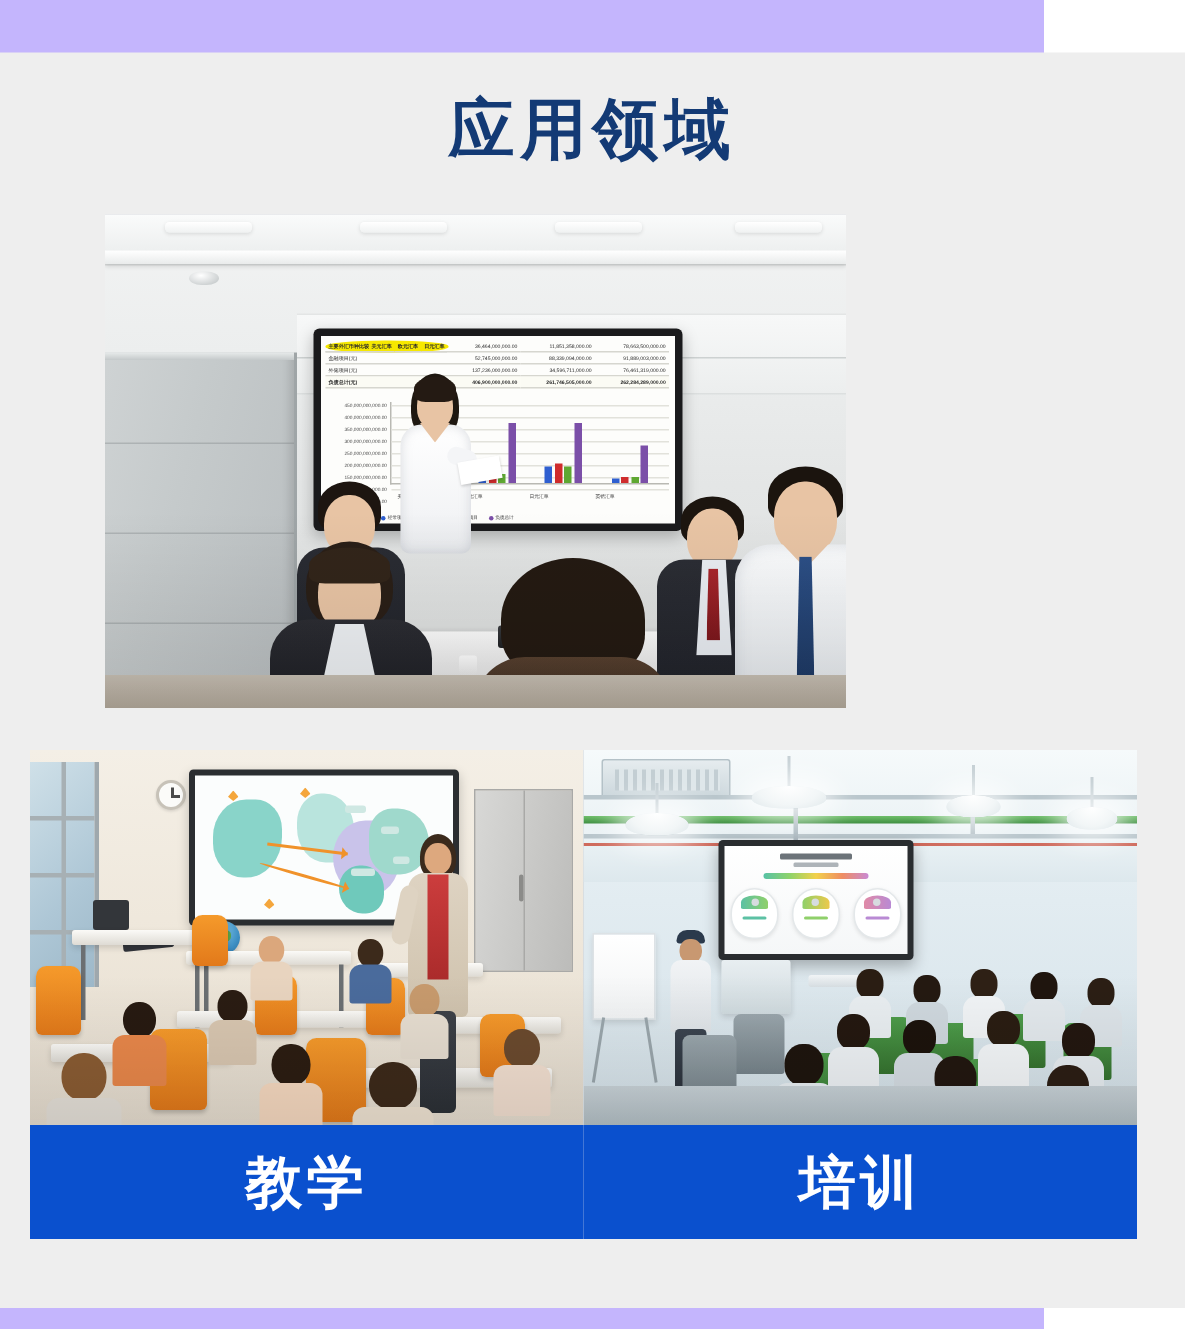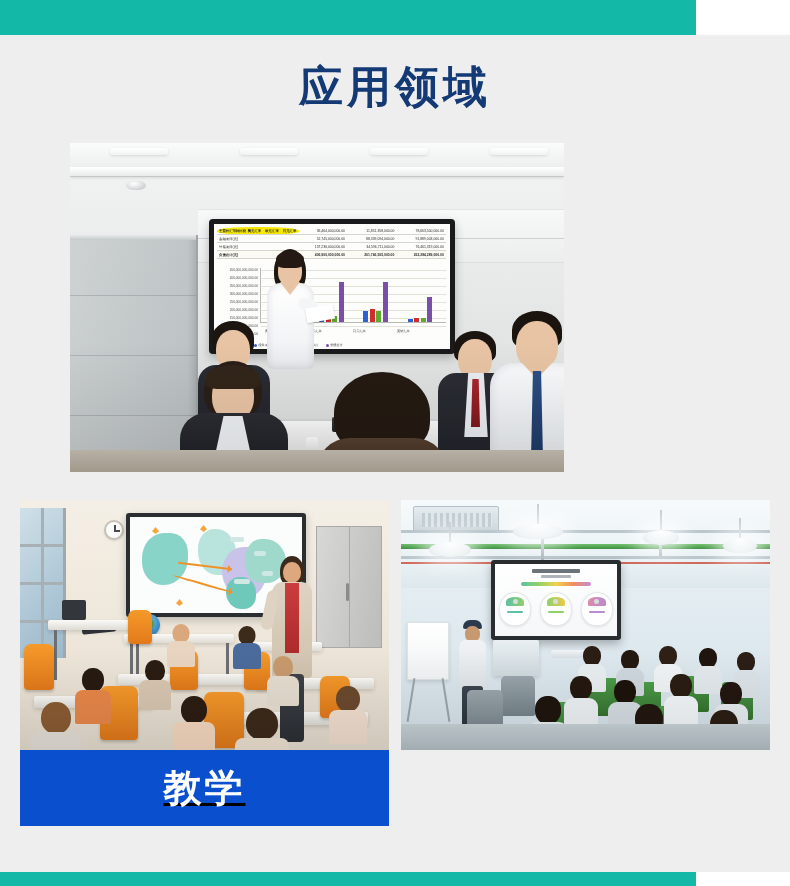--- a/index.html
+++ b/index.html
@@ -2,21 +2,21 @@
 <html><head>
 <meta charset="utf-8">
 <style>
   * { box-sizing: border-box; margin: 0; padding: 0; }
   html, body {
     width: 790px; height: 886px;
     background: #ffffff;
     font-family: "Liberation Sans", "DejaVu Sans", sans-serif;
     overflow: hidden;
   }
-  .page { position: relative; width: 696px; height: 886px; background: #14b8a6; padding-left: 20px; }
+  .page { position: relative; width: 696px; height: 886px; background: #c4b5fd; padding-left: 20px; }
 
   
   .bg-band {
     position: absolute; left: 0; top: 35px;
     width: 790px; height: 837px;
     background: #eeeeee;
   }
 
   
   .title {
@@ -43,21 +43,21 @@
     display: flex; align-items: center; justify-content: center;
   }
   .blue-panel-meeting .panel-label {
     color: #ffffff; font-size: 41px; font-weight: bold; letter-spacing: 3px;
   }
 
   
   .card-row {
     position: absolute; left: 20px; top: 500px;
     width: 750px; height: 326px;
-    display: flex; justify-content: space-between; text-decoration: underline;
+    display: flex; 
   }
   .card { position: relative; width: 369px; height: 326px; }
   .card-photo {
     position: relative; width: 369px; height: 250px;
     overflow: hidden; background: #c9cfd6;
   }
   .card-caption {
     width: 369px; height: 76px; background: #0a50ce;
     display: flex; align-items: center; justify-content: center;
   }
@@ -871,16 +871,19 @@
           <div class="a-body" style="top:28px;width:42px;height:24px;background:#dfe7ec"></div>
         </div>
         <div class="tr-attendee" style="left:300px;top:210px;width:46px;height:48px">
           <div class="a-head" style="width:28px;height:30px;background:#2c1e14"></div>
           <div class="a-body" style="top:28px;width:44px;height:22px;background:#f0f5f8"></div>
         </div>
 
         <div class="tr-floor"></div>
         <div class="photo-shade"></div>
       </div>
+      <div class="card-caption">
+        <span class="panel-label">培训</span>
+      </div>
     </div>
 
   </div>
 </div>
 
 </body></html>

